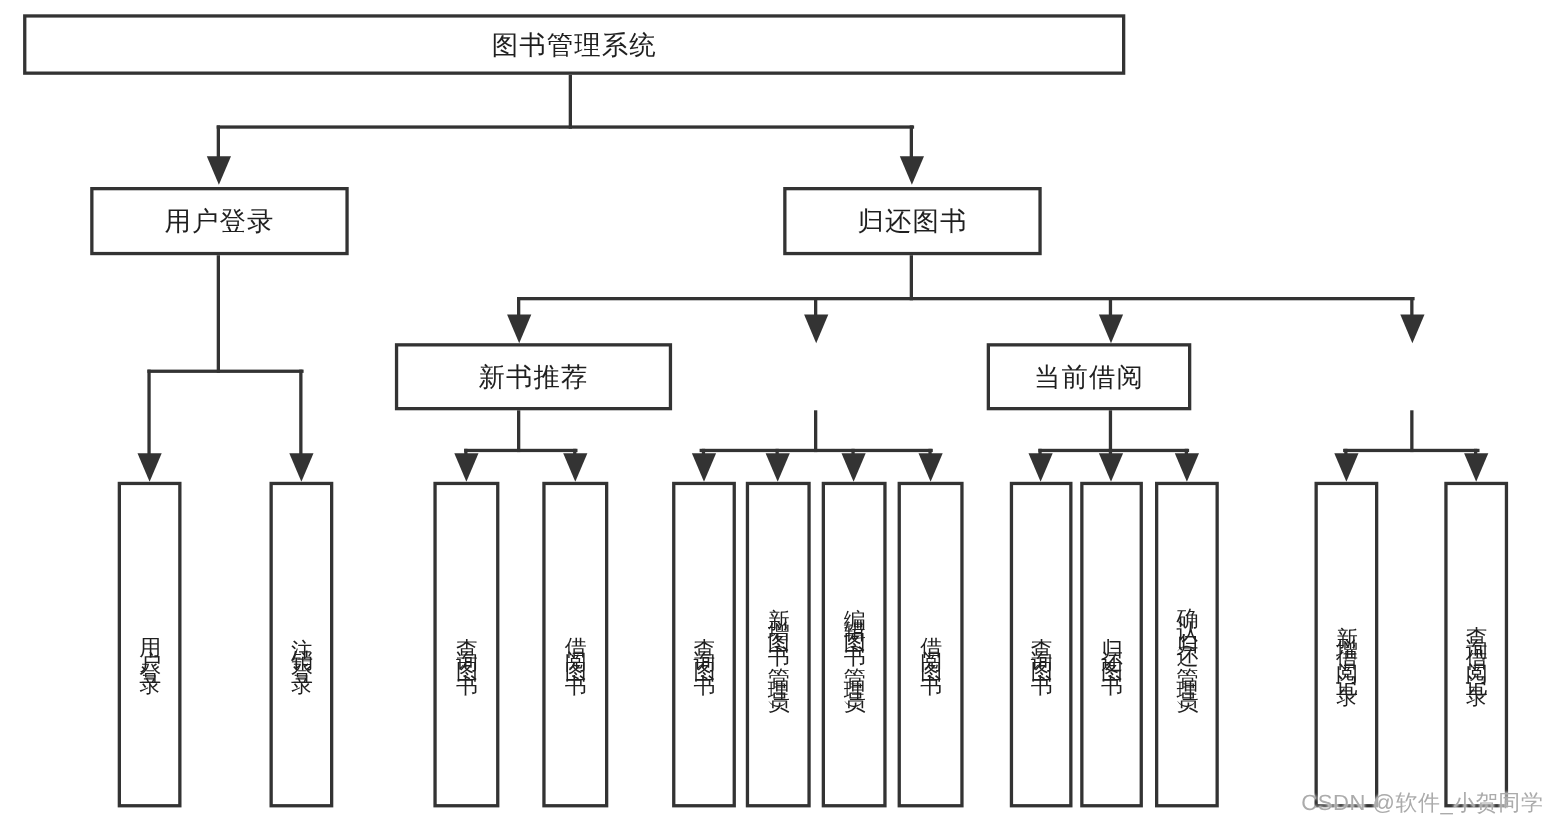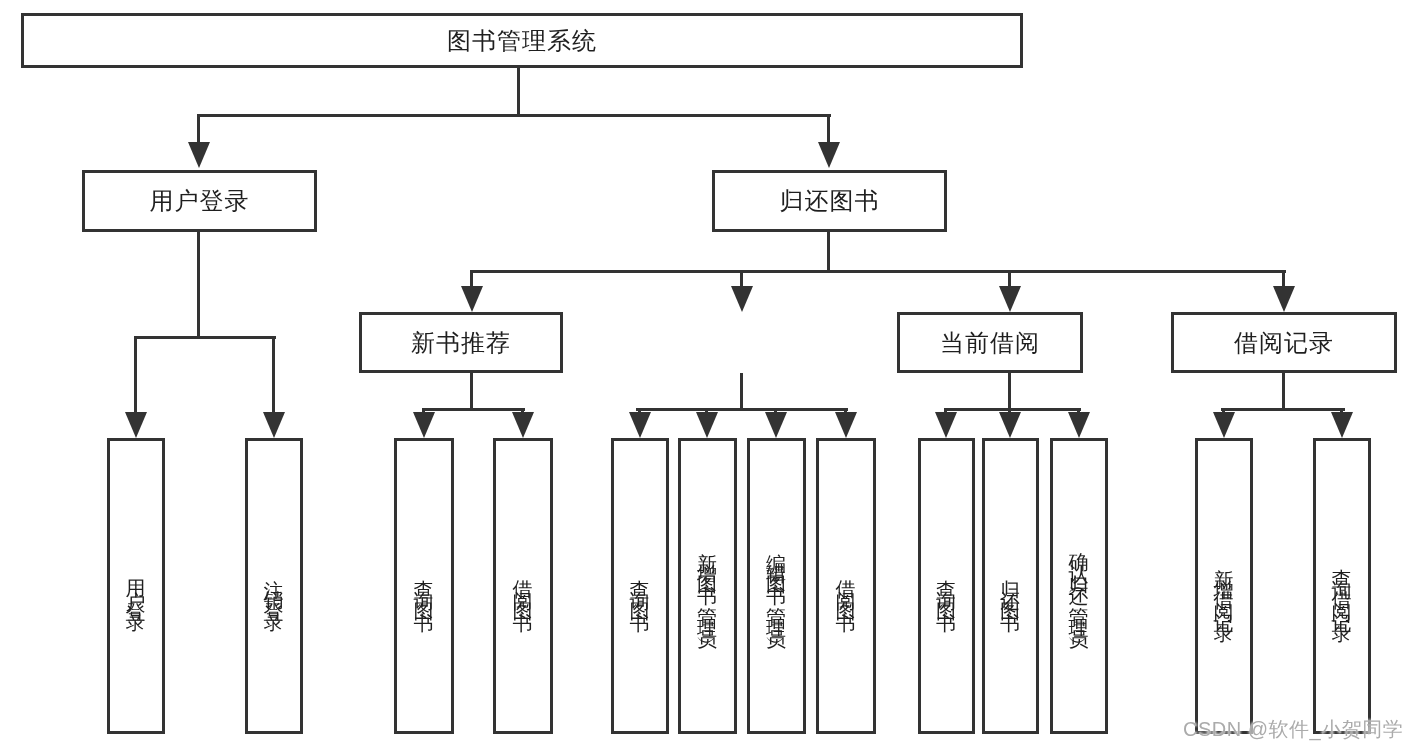--- a/index.html
+++ b/index.html
@@ -54,23 +54,22 @@
   <div class="h" style="left:470px;top:270px;width:816px;"></div>
   <div class="v" style="left:470px;top:270px;height:18px;"></div>
   <div class="a" style="left:461px;top:286px;"></div>
   <div class="v" style="left:740px;top:270px;height:18px;"></div>
   <div class="a" style="left:731px;top:286px;"></div>
   <div class="v" style="left:1008px;top:270px;height:18px;"></div>
   <div class="a" style="left:999px;top:286px;"></div>
   <div class="v" style="left:1282px;top:270px;height:18px;"></div>
   <div class="a" style="left:1273px;top:286px;"></div>
 
-  <div class="box hbox" style="left:359px;top:312px;width:204px;height:61px;">新书推荐</div>
+  <div class="box hbox" style="left:359px;top:312px;width:252px;height:61px;">新书推荐</div>
   <div class="box hbox" style="left:897px;top:312px;width:186px;height:61px;">当前借阅</div>
-  <div class="box hbox" style="left:1171px;top:312px;width:226px;height:61px;">借阅记录</div>
 
   <div class="v" style="left:470px;top:373px;height:38px;"></div>
   <div class="v" style="left:740px;top:373px;height:38px;"></div>
   <div class="v" style="left:1008px;top:373px;height:38px;"></div>
   <div class="v" style="left:1282px;top:373px;height:38px;"></div>
 
   <div class="h" style="left:422px;top:408px;width:103px;"></div>
   <div class="h" style="left:636px;top:408px;width:212px;"></div>
   <div class="h" style="left:944px;top:408px;width:137px;"></div>
   <div class="h" style="left:1221px;top:408px;width:124px;"></div>

